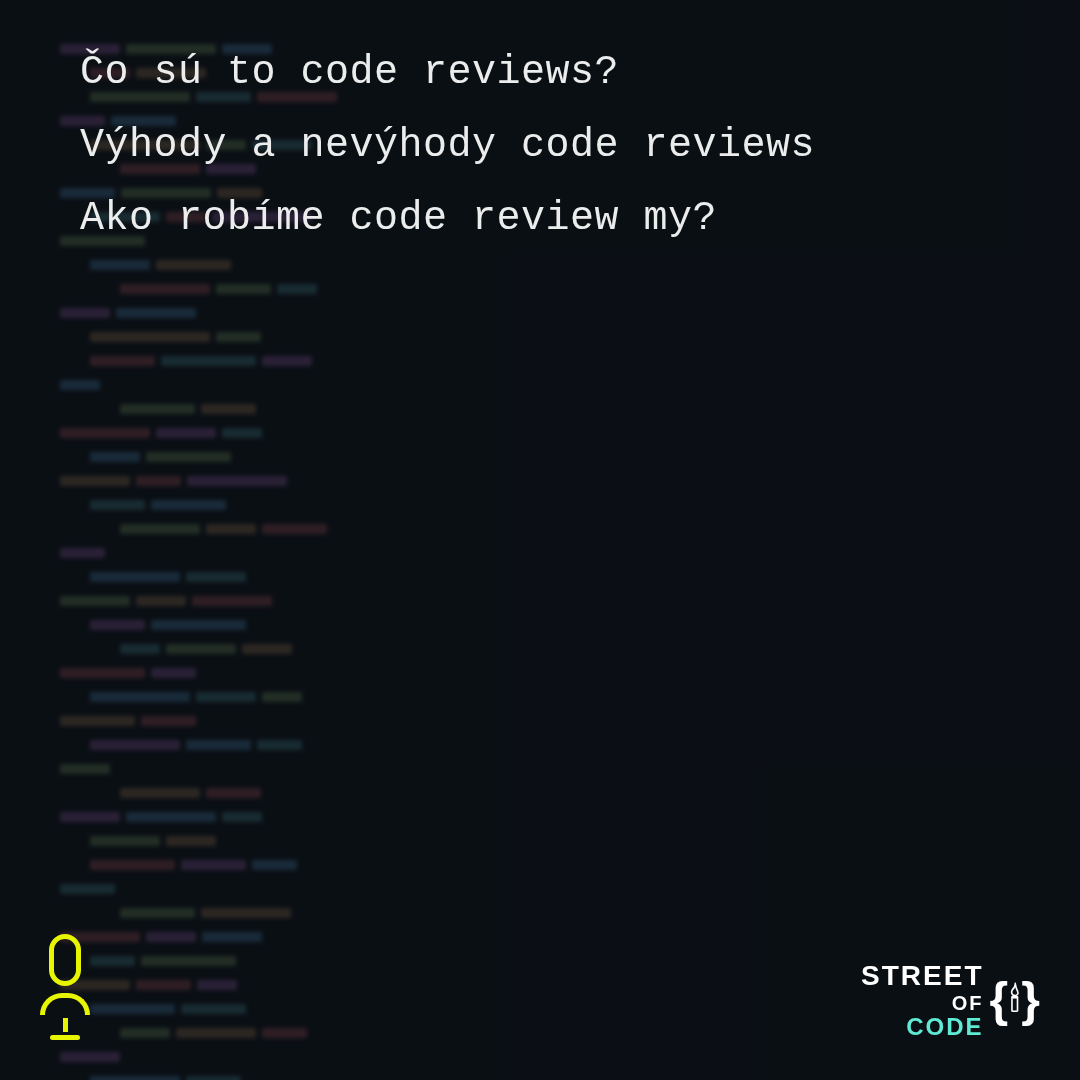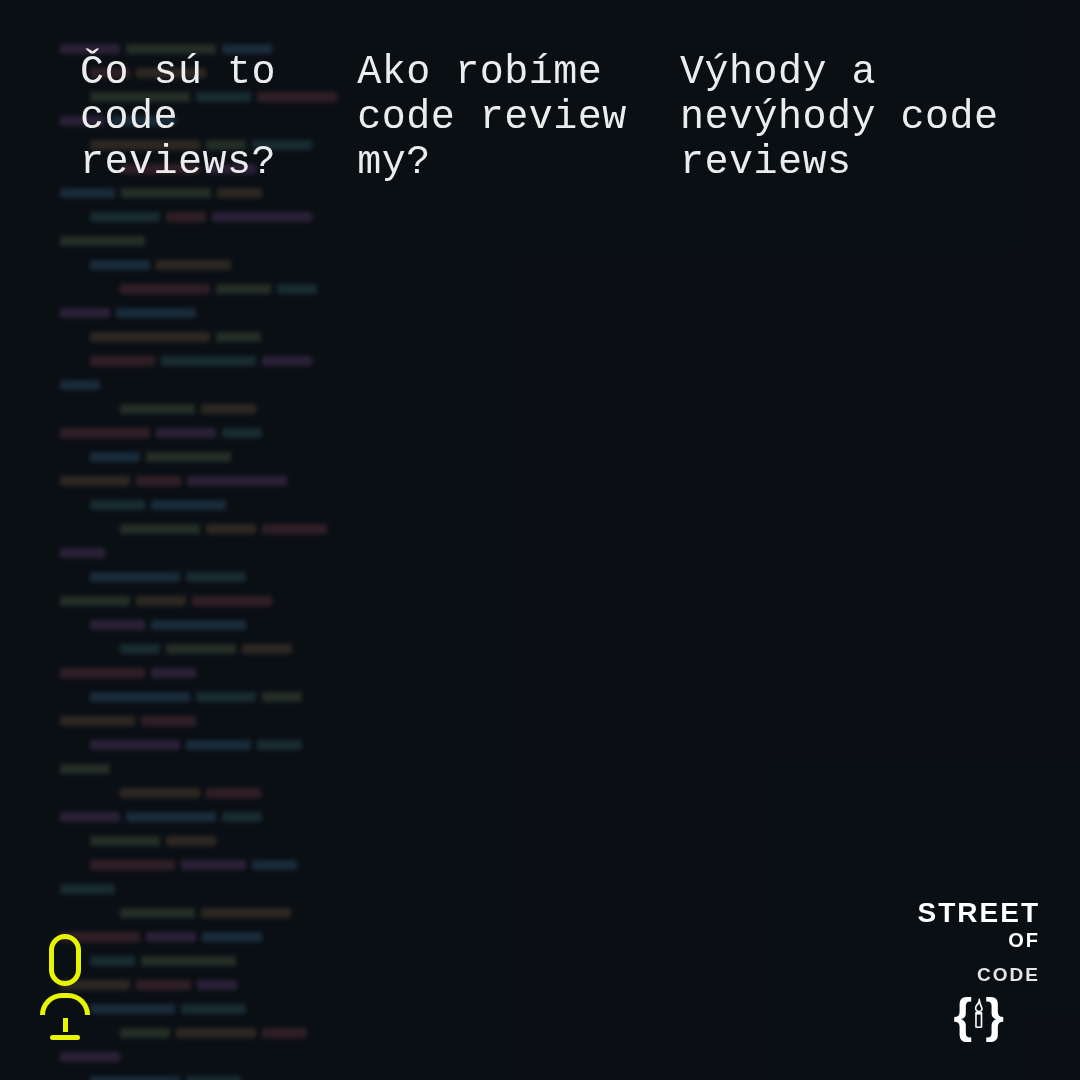--- a/index.html
+++ b/index.html
@@ -65,20 +65,21 @@
       color: #ffffff;
       font-size: 72px;
       font-family: 'Courier New', Courier, monospace;
       font-weight: 400;
       letter-spacing: 2px;
     }
 
     .bullet-list {
       width: 100%;
       display: flex;
+      flex-direction: column;
       gap: 28px;
       padding-left: 20px;
     }
 
     .bullet-item {
       color: rgba(255,255,255,0.92);
       font-family: 'Courier New', Courier, monospace;
       font-size: 40px;
       font-weight: 400;
       letter-spacing: 0.5px;
@@ -128,21 +129,21 @@
     .mic-foot {
       width: 30px;
       height: 5px;
       background: #e8f500;
       border-radius: 3px;
     }
 
     
     .soc-logo {
       display: flex;
-      flex-direction: column;
+      flex-direction: row;
       align-items: center;
       gap: 6px;
     }
 
     .soc-text {
       text-align: right;
     }
 
     .soc-street {
       color: #ffffff;
@@ -156,27 +157,26 @@
     .soc-of {
       color: #ffffff;
       font-family: Arial, sans-serif;
       font-size: 20px;
       font-weight: 700;
       letter-spacing: 2px;
       line-height: 1.1;
     }
 
     .soc-code {
-      color: #e5e5e5;
+      color: #5eead4;
       font-family: Arial, sans-serif;
-      font-size: 19px;
+      font-size: 24px;
       font-weight: 900;
       letter-spacing: 2px;
       line-height: 1.1;
-      margin-top: 14px;
     }
 
     .soc-braces {
       color: #ffffff;
       font-size: 48px;
       font-weight: 900;
       font-family: Arial, sans-serif;
       display: flex;
       align-items: center;
       line-height: 1;
@@ -387,22 +387,22 @@
     </div>
 
   </div>
   <div class="dark-overlay"></div>
 </div>
 
 <div class="content-overlay">
 
   <div class="bullet-list">
     <div class="bullet-item">Čo sú to code reviews?</div>
+    <div class="bullet-item">Výhody a nevýhody code reviews</div>
     <div class="bullet-item">Ako robíme code review my?</div>
-    <div class="bullet-item">Výhody a nevýhody code reviews</div>
   </div>
 </div>
 
 <div class="bottom-bar">
 
   <div class="mic-icon">
     <div class="mic-body"></div>
     <div class="mic-stand"></div>
     <div class="mic-base"></div>
     <div class="mic-foot"></div>

